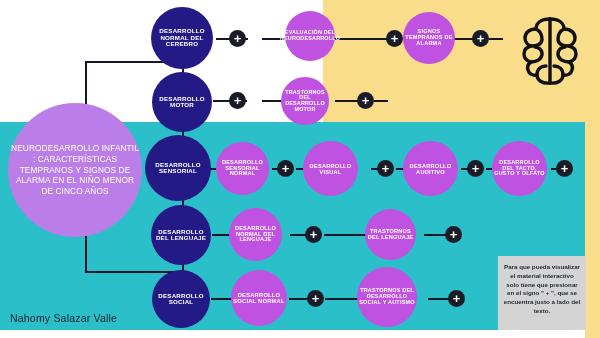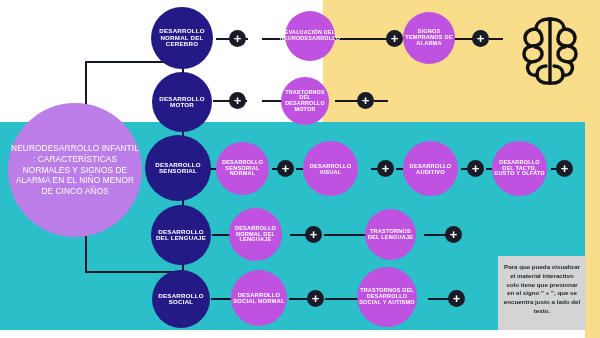--- a/index.html
+++ b/index.html
@@ -118,21 +118,21 @@
   <div class="line hline" style="left:212px;top:234px;width:20px;"></div>
   <div class="line hline" style="left:290px;top:234px;width:18px;"></div>
   <div class="line hline" style="left:324px;top:234px;width:44px;"></div>
   <div class="line hline" style="left:424px;top:234px;width:24px;"></div>
 
   <div class="line hline" style="left:211px;top:298px;width:22px;"></div>
   <div class="line hline" style="left:289px;top:298px;width:20px;"></div>
   <div class="line hline" style="left:325px;top:298px;width:36px;"></div>
   <div class="line hline" style="left:428px;top:298px;width:22px;"></div>
 
-  <div class="node node-title" id="title-circle">NEURODESARROLLO INFANTIL : CARACTERÍSTICAS NORMALES Y SIGNOS DE ALARMA EN EL NIÑO MENOR DE CINCO AÑOS</div>
+  <div class="node node-title" id="title-circle">NEURODESARROLLO INFANTIL : CARACTERÍSTICAS TEMPRANOS Y SIGNOS DE ALARMA EN EL NIÑO MENOR DE CINCO AÑOS</div>
 
   <div class="node node-dark" style="left:151px;top:7px;width:62px;height:62px;font-size:6.2px;">DESARROLLO NORMAL DEL CEREBRO</div>
   <div class="plus" style="left:229px;top:30px;width:17px;height:17px;font-size:13px;">+</div>
   <div class="node node-purple" style="left:285px;top:11px;width:50px;height:50px;font-size:5.4px;">EVALUACIÓN DEL NEURODESARROLLO</div>
   <div class="plus" style="left:386px;top:30px;width:17px;height:17px;font-size:13px;">+</div>
   <div class="node node-purple" style="left:403px;top:12px;width:52px;height:52px;font-size:5.6px;">SIGNOS TEMPRANOS DE ALARMA</div>
   <div class="plus" style="left:472px;top:30px;width:17px;height:17px;font-size:13px;">+</div>
 
   <div class="node node-dark" style="left:152px;top:72px;width:60px;height:60px;font-size:6.2px;">DESARROLLO MOTOR</div>
   <div class="plus" style="left:229px;top:92px;width:17px;height:17px;font-size:13px;">+</div>
@@ -183,14 +183,15 @@
 
         <path d="M45 15 C41 17 39 21 39 25 C39 30 43 32 50 32"></path>
         <path d="M50 48 C44 48 39 45 39 40 C39 36 42 33 46 33"></path>
         <path d="M44 61 C44 55 40 52 35 52"></path>
       </g>
     </svg>
   </div>
 
   <div id="instructions">Para que pueda visualizar el material interactivo solo tiene que presionar en el signo " + ",  que se encuentra justo a lado del texto.</div>
 
+  <div id="author">Nahomy Salazar Valle</div>
 
 </div>
 
 </body></html>

